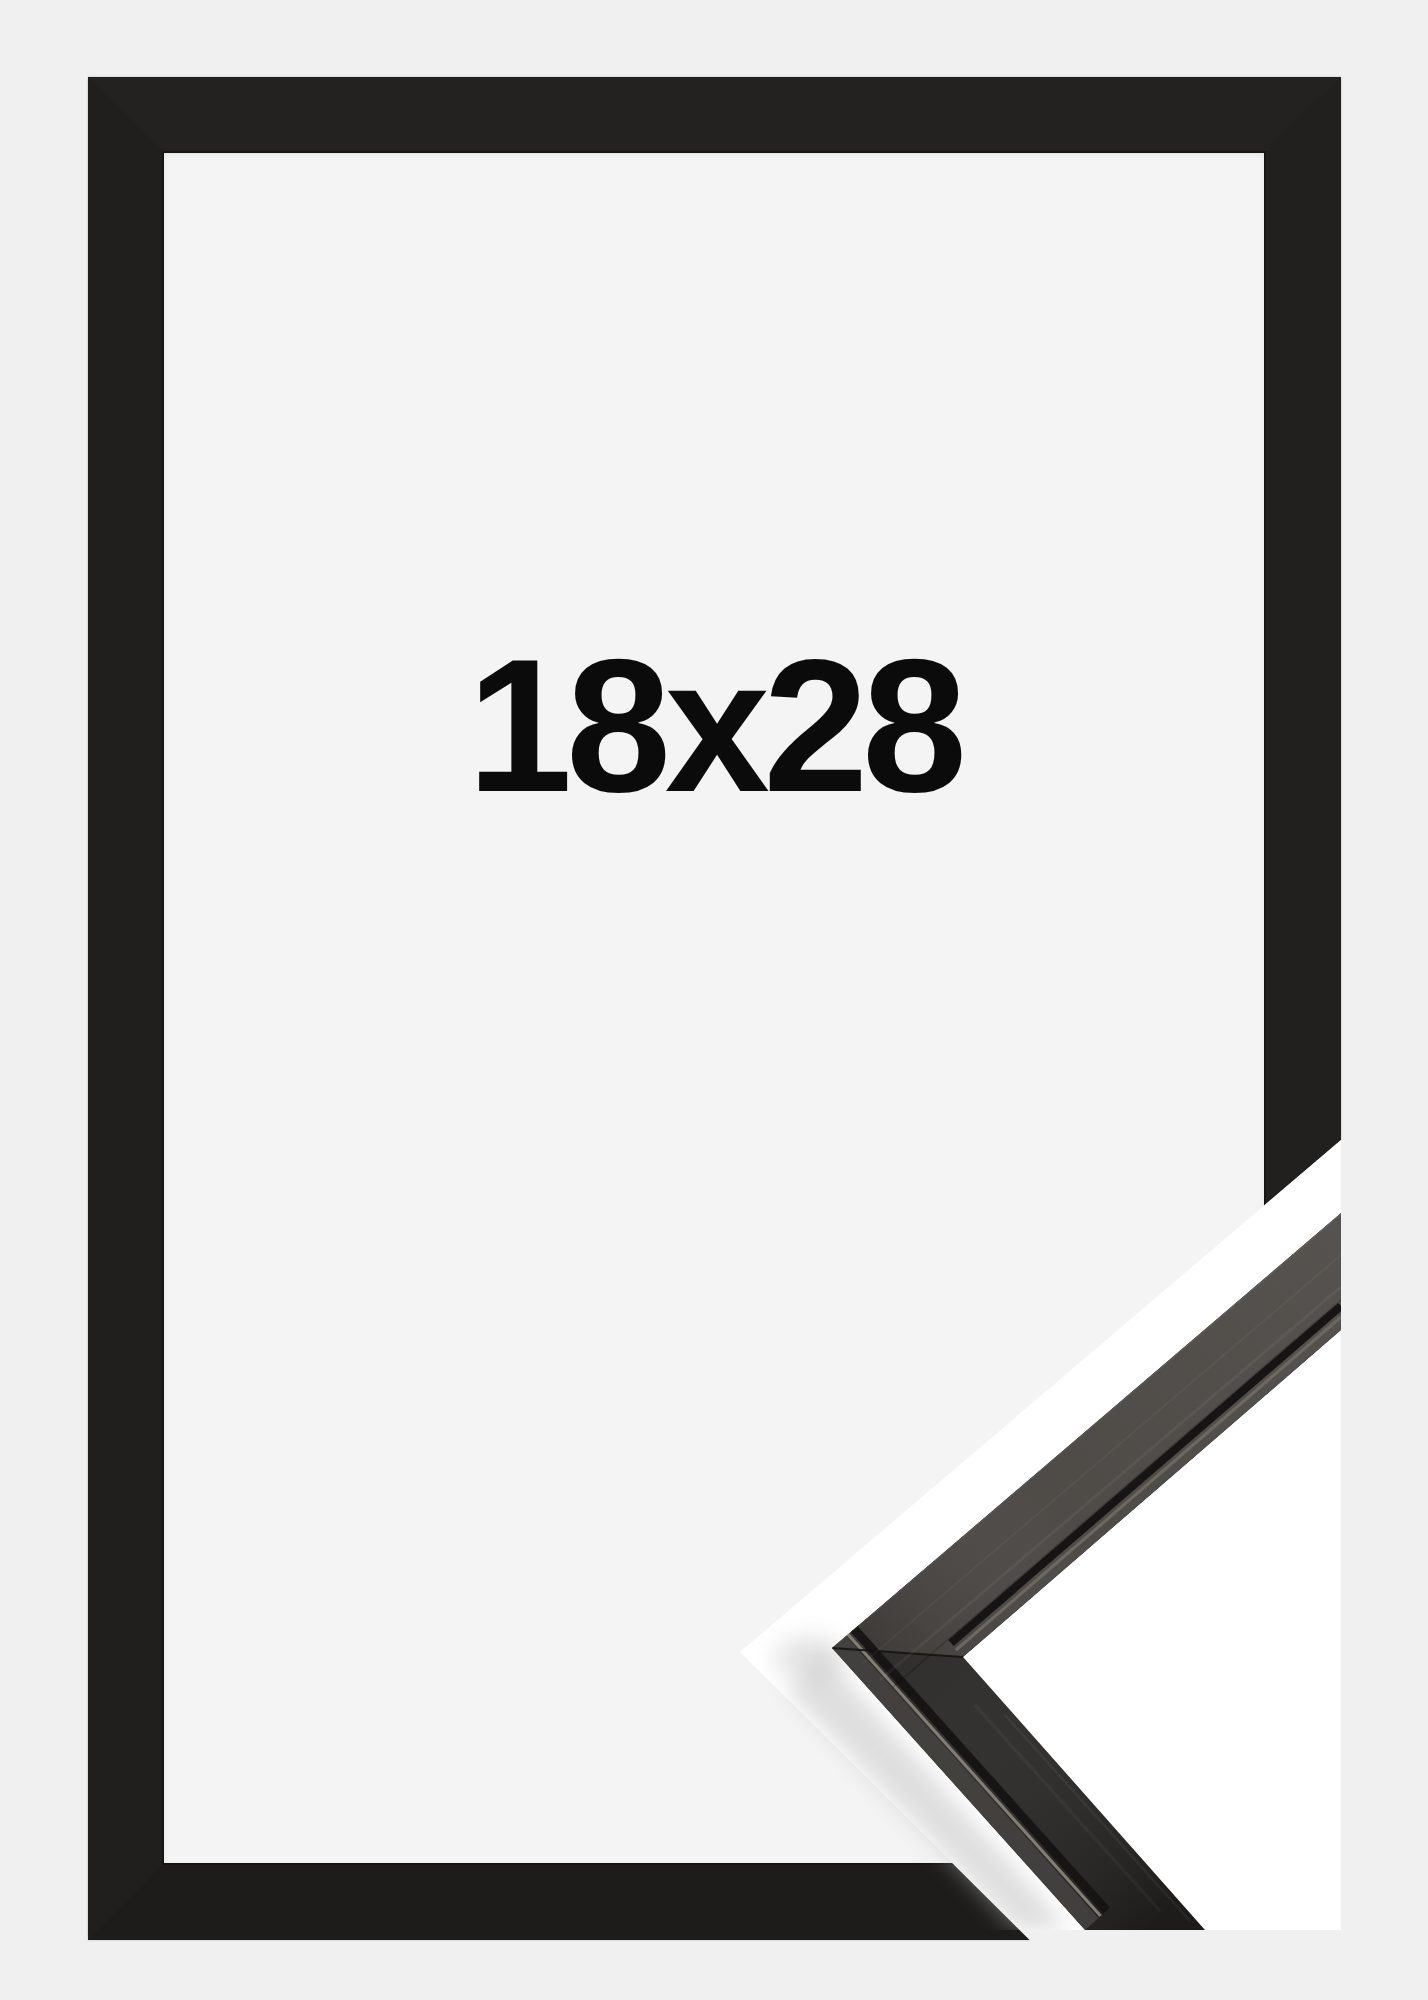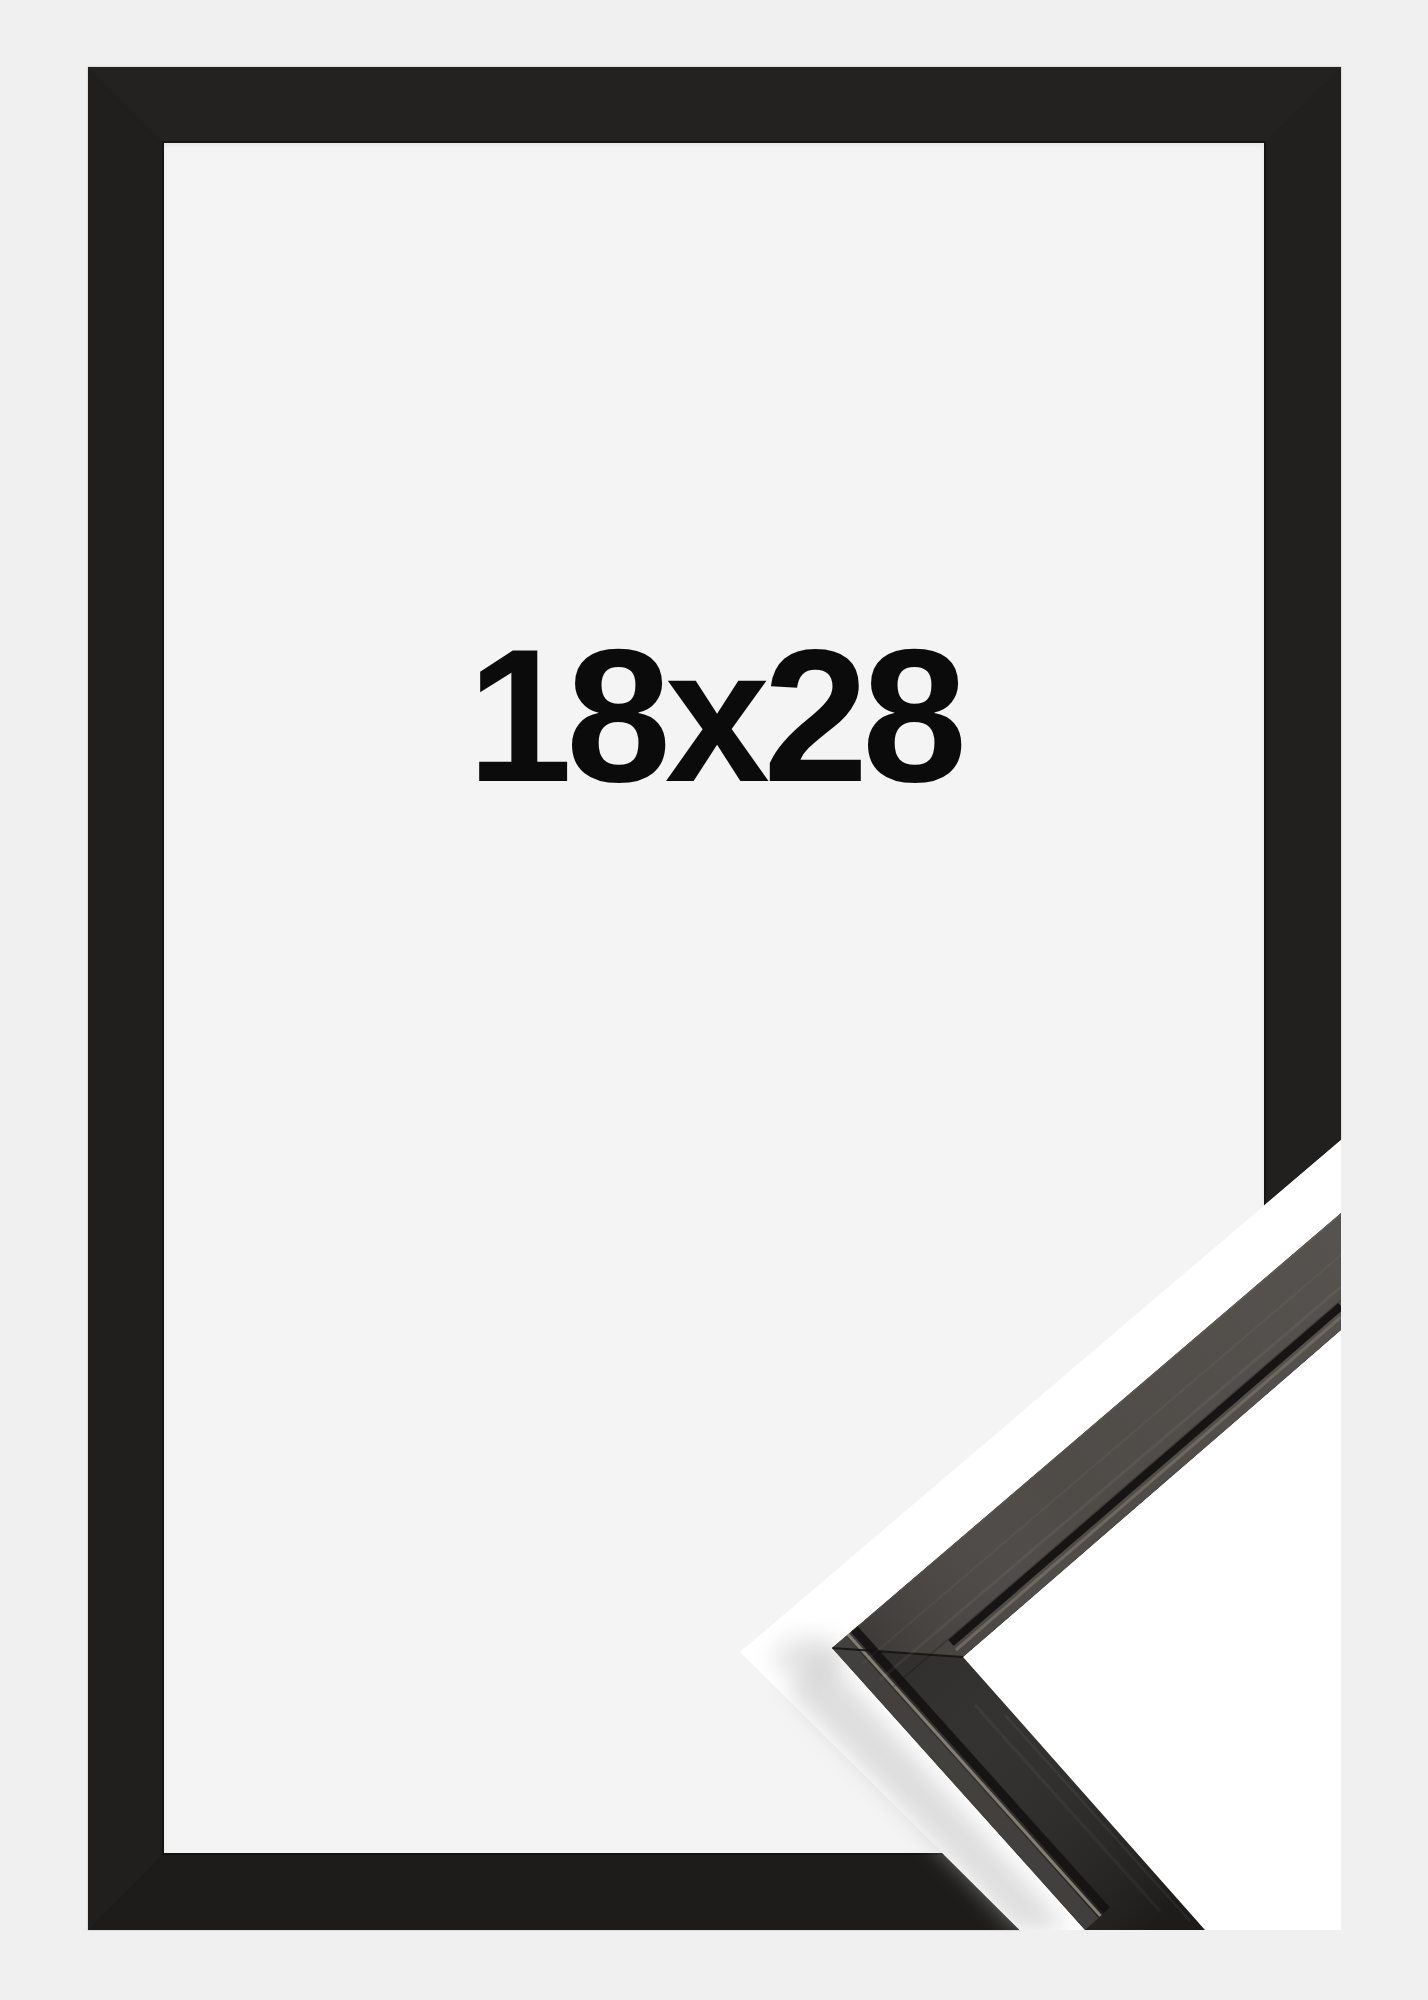--- a/index.html
+++ b/index.html
@@ -17,21 +17,21 @@
   }
   
   .photo {
     position: absolute;
     inset: 0;
     clip-path: polygon(0 0, 1428px 0, 1428px 1066px, 740px 1652px, 1090px 2000px, 0 2000px);
   }
   .frame {
     position: absolute;
     left: 88px;
-    top: 67px;
+    top: 77px;
     width: 1253px;
     height: 1863px;
     box-sizing: border-box;
     border-style: solid;
     border-width: 76px 77px 77px 76px;
     border-top-color:    var(--frame-top, #232221);
     border-right-color:  var(--frame-right, #21201f);
     border-bottom-color: var(--frame-bottom, #1d1c1b);
     border-left-color:   var(--frame-left, #201f1e);
     box-shadow: 0 0 2px rgba(0,0,0,0.25);

